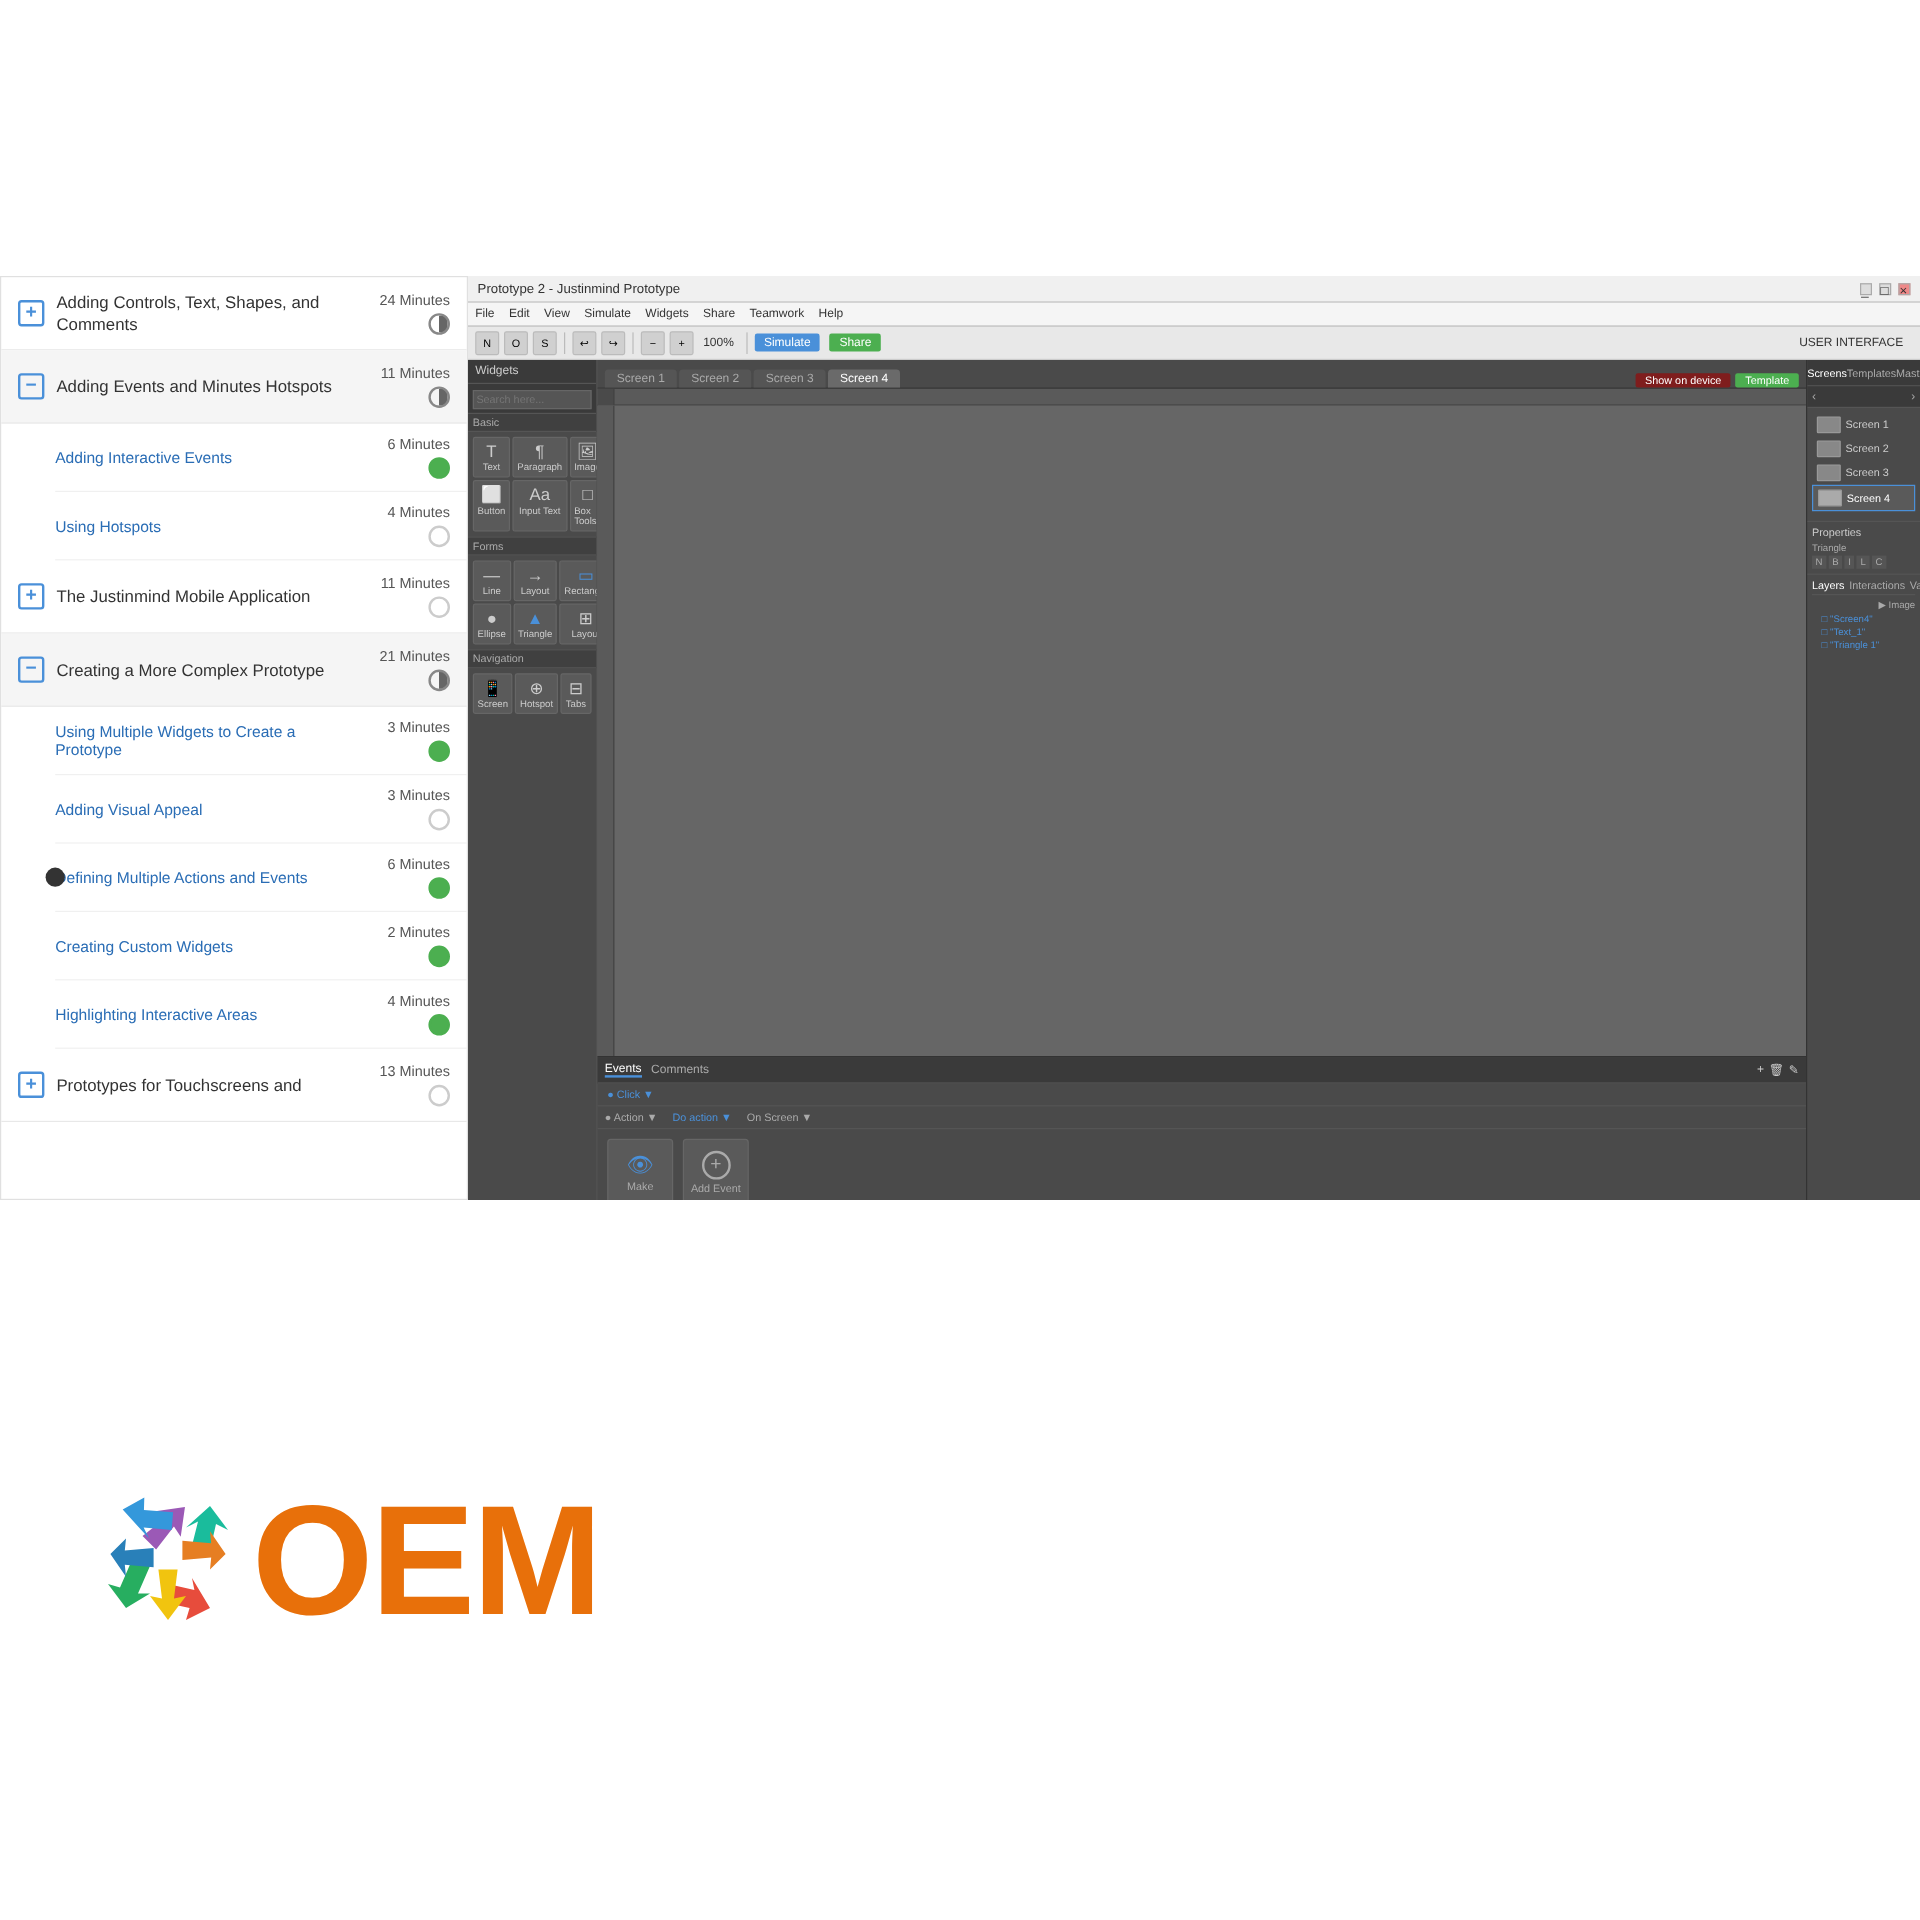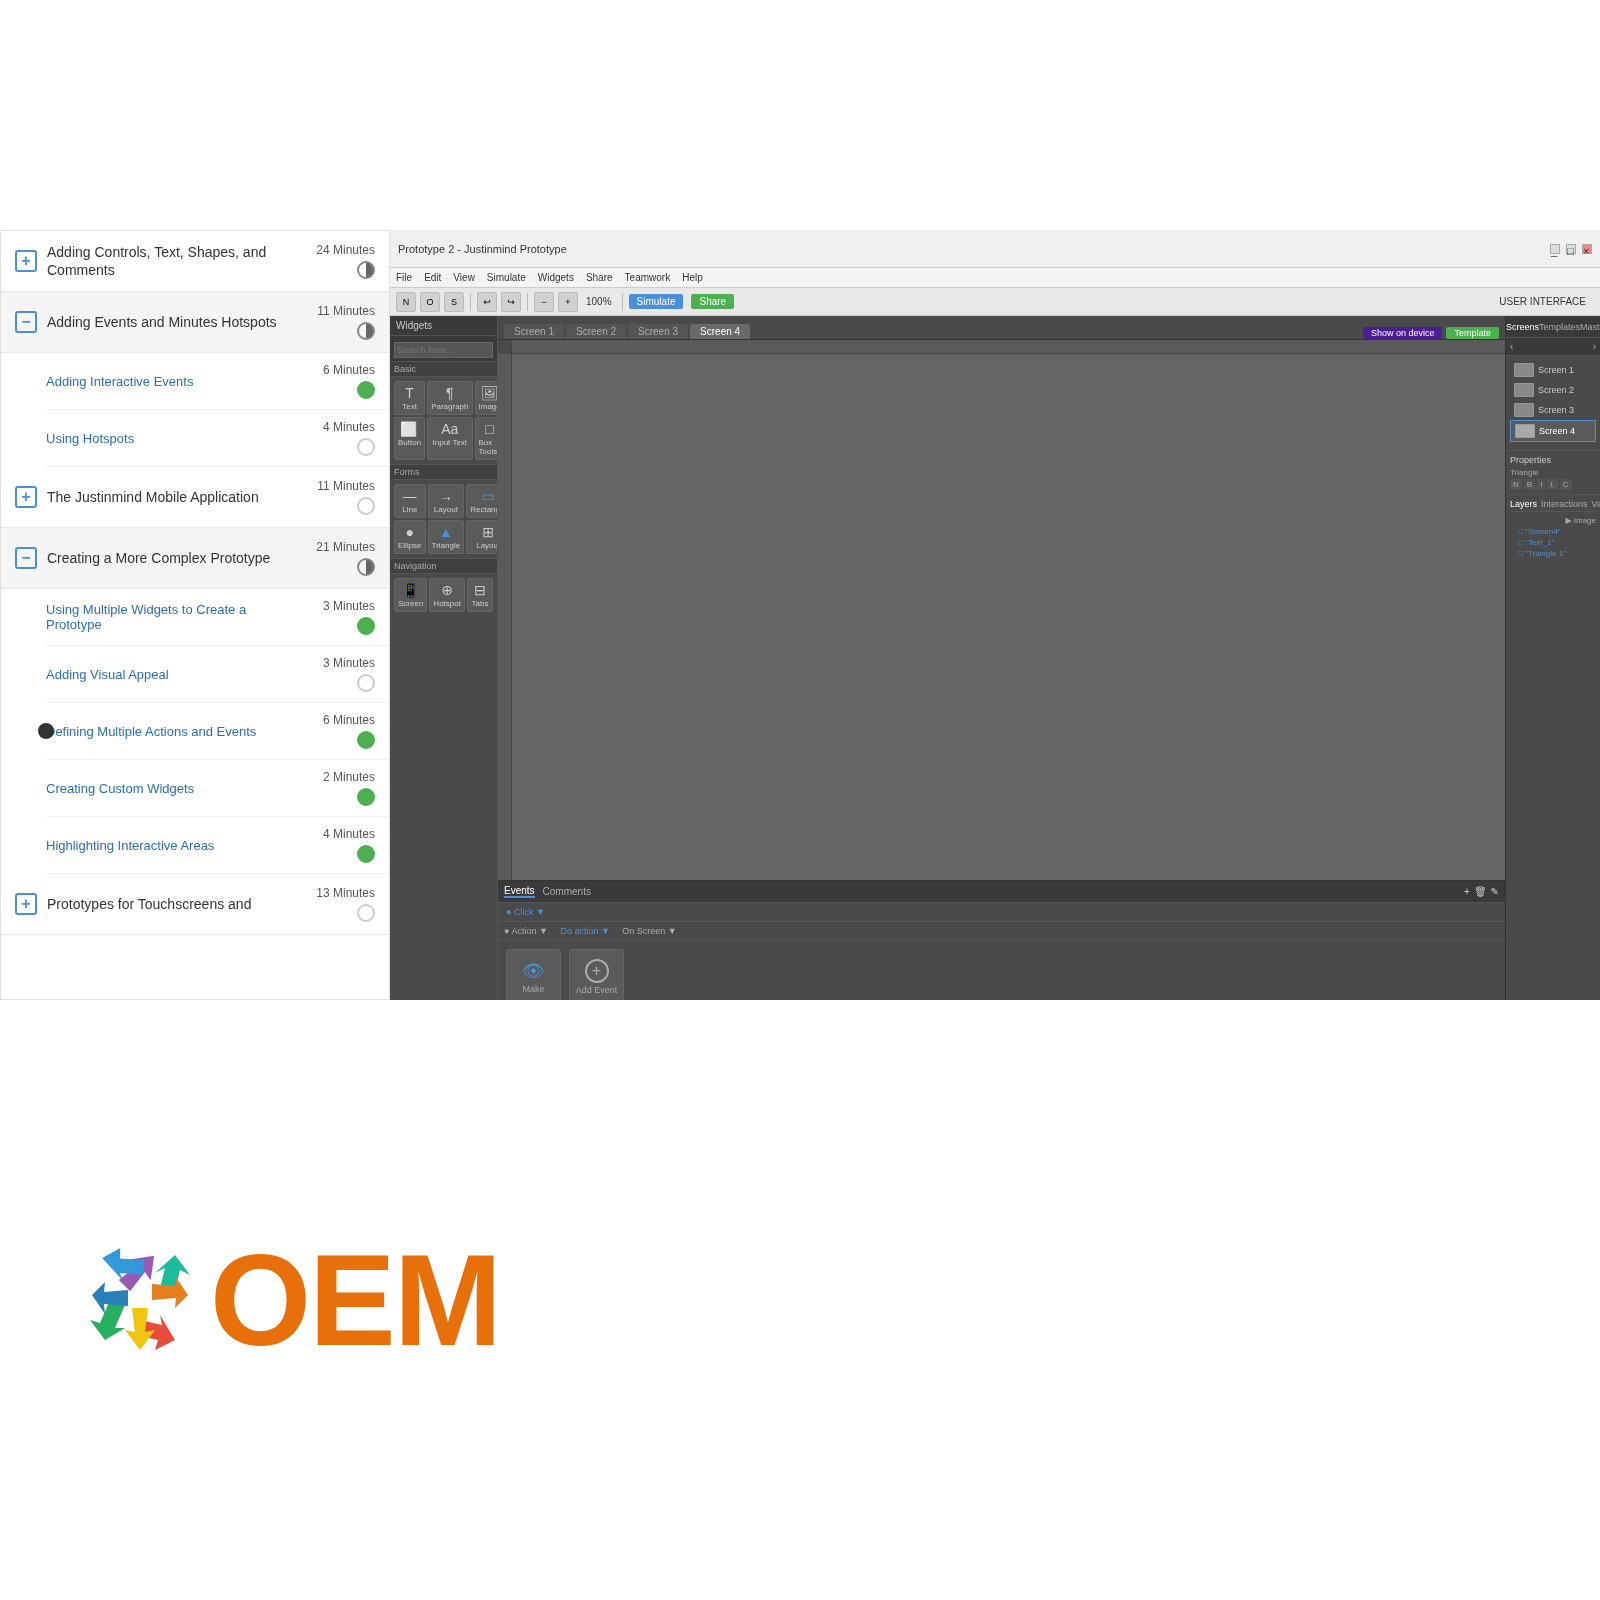--- a/index.html
+++ b/index.html
@@ -163,21 +163,21 @@
     .justinmind-window {
       width: 100%;
       height: 100%;
       background: #3c3c3c;
       display: flex;
       flex-direction: column;
     }
 
     .jm-titlebar {
       background: #f0f0f0;
-      height: 38px;
+      height: 22px;
       display: flex;
       align-items: center;
       padding: 0 8px;
       font-size: 11px;
       color: #333;
       border-bottom: 1px solid #ccc;
     }
 
     .jm-titlebar .title-text {
       flex: 1;
@@ -718,21 +718,21 @@
           </div>
 
           <div class="jm-center-area">
 
             <div class="jm-tabs-row">
               <div class="jm-tab">Screen 1</div>
               <div class="jm-tab">Screen 2</div>
               <div class="jm-tab">Screen 3</div>
               <div class="jm-tab active">Screen 4</div>
               <div style="margin-left:auto;display:flex;gap:4px;align-items:center;">
-                <div style="background:#4c1d95;color:#fff;padding:1px 8px;font-size:9px;border-radius:2px;cursor:pointer;">Show on device</div>
+                <div style="background:#7f1d1d;color:#fff;padding:1px 8px;font-size:9px;border-radius:2px;cursor:pointer;">Show on device</div>
                 <div style="background:#4caf50;color:#fff;padding:1px 8px;font-size:9px;border-radius:2px;cursor:pointer;">Template</div>
               </div>
             </div>
 
             <div style="height:14px;background:#5a5a5a;border-bottom:1px solid #444;display:flex;align-items:center;">
               <div style="width:14px;height:14px;background:#4a4a4a;border-right:1px solid #444;"></div>
               <div style="flex:1;background:#5a5a5a;"></div>
             </div>
 
             <div style="flex:1;background:#666;display:flex;align-items:center;justify-content:center;position:relative;overflow:hidden;">

